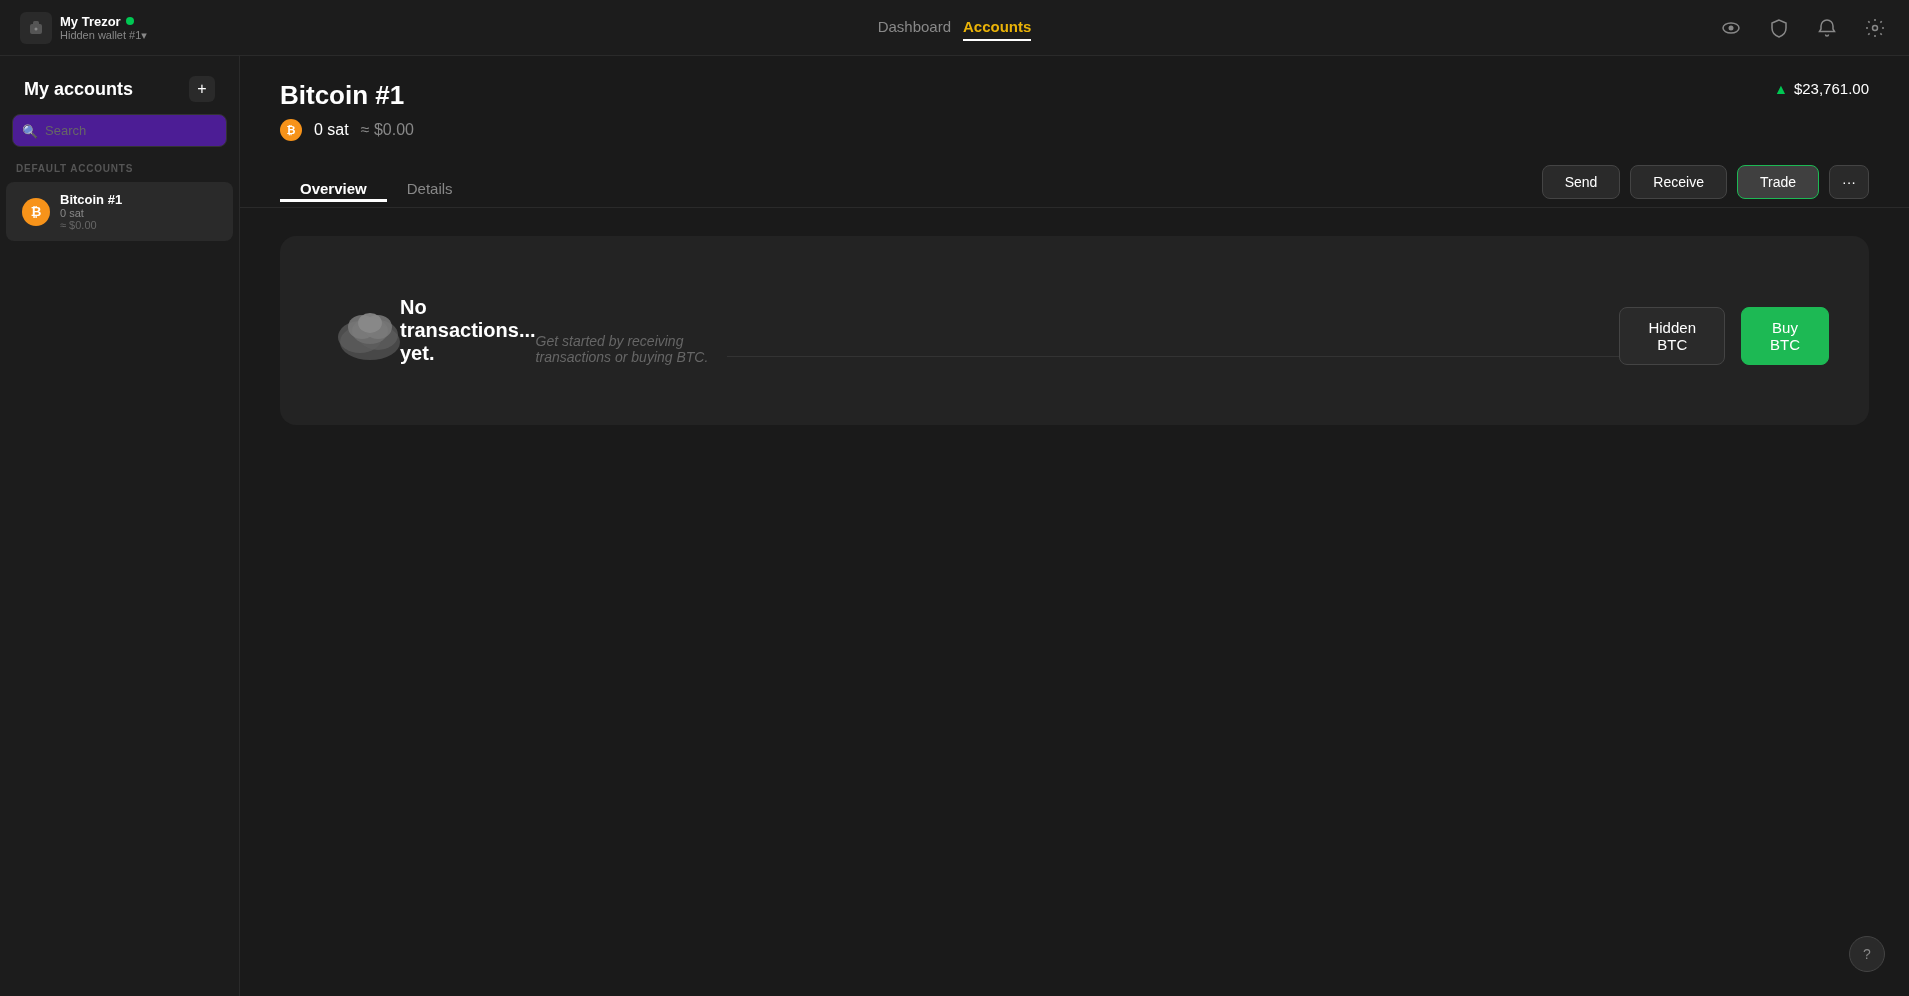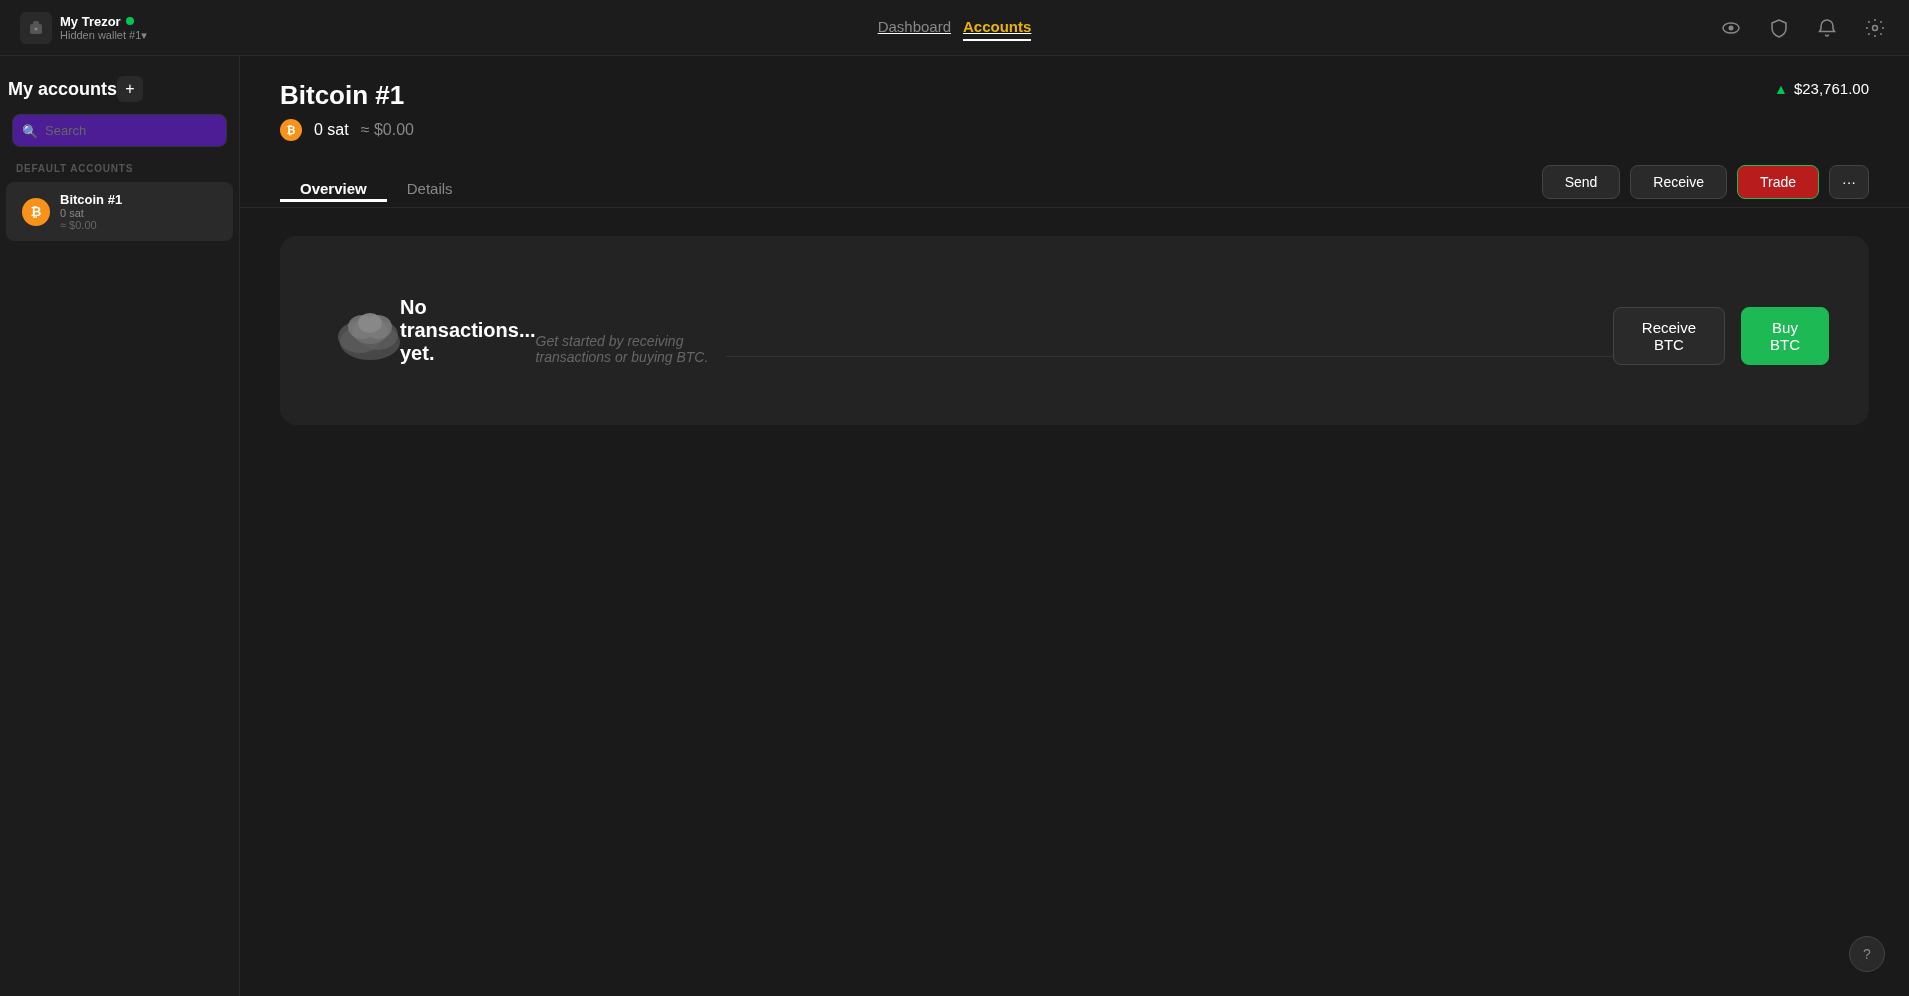--- a/index.html
+++ b/index.html
@@ -58,21 +58,20 @@
       font-size: 11px;
       color: #888;
       display: flex;
       align-items: center;
     }
     .nav-links {
       flex: 1;
       display: flex;
       justify-content: center;
       gap: 12px;
-      text-decoration: underline;
     }
     .nav-link {
       font-size: 15px;
       color: #888;
       cursor: pointer;
       padding: 4px 0;
       text-decoration: none;
     }
     .nav-link.active {
       color: #eab308;
@@ -110,21 +109,22 @@
       width: 240px;
       background: #1c1c1c;
       border-right: 1px solid #2a2a2a;
       display: flex;
       flex-direction: column;
       flex-shrink: 0;
     }
     .sidebar-header {
       display: flex;
       align-items: center;
-      padding: 20px 8px 12px;
+      justify-content: space-between;
+      padding: 20px 24px 12px;
     }
     .sidebar-title {
       font-size: 18px;
       font-weight: 700;
       color: #fff;
     }
     .sidebar-add-btn {
       width: 26px;
       height: 26px;
       background: #2a2a2a;
@@ -287,21 +287,21 @@
       padding: 8px 22px;
       border-radius: 8px;
       font-size: 14px;
       font-weight: 500;
       cursor: pointer;
       border: 1px solid #444;
       background: #2a2a2a;
       color: #fff;
     }
     .action-btn.green {
-      background: #b91c1c;
+      background: #404040;
       border-color: #1db954;
       color: #fff;
     }
     .action-btn.icon-only {
       padding: 8px 12px;
     }
 
     
     .empty-state-card {
       margin: 28px 40px;
@@ -501,21 +501,21 @@
           <ellipse cx="50" cy="34" rx="18" ry="13" fill="#7a7a7a" opacity="0.9"></ellipse>
           <ellipse cx="42" cy="30" rx="14" ry="12" fill="#888" opacity="0.85"></ellipse>
           <ellipse cx="58" cy="30" rx="14" ry="12" fill="#888" opacity="0.85"></ellipse>
           <ellipse cx="50" cy="26" rx="12" ry="10" fill="#999" opacity="0.9"></ellipse>
         </svg>
       </div>
       <div class="empty-state-title">No transactions... yet.</div>
       <div class="empty-state-sub">Get started by receiving transactions or buying BTC.</div>
       <div class="empty-state-divider"></div>
       <div class="empty-state-actions">
-        <button class="es-btn secondary">Receive BTC</button>
+        <button class="es-btn secondary">Hidden BTC</button>
         <button class="es-btn primary">Buy BTC</button>
       </div>
     </div>
 
   </main>
 </div>
 
 <div class="help-btn">?</div>
 
 </body></html>

